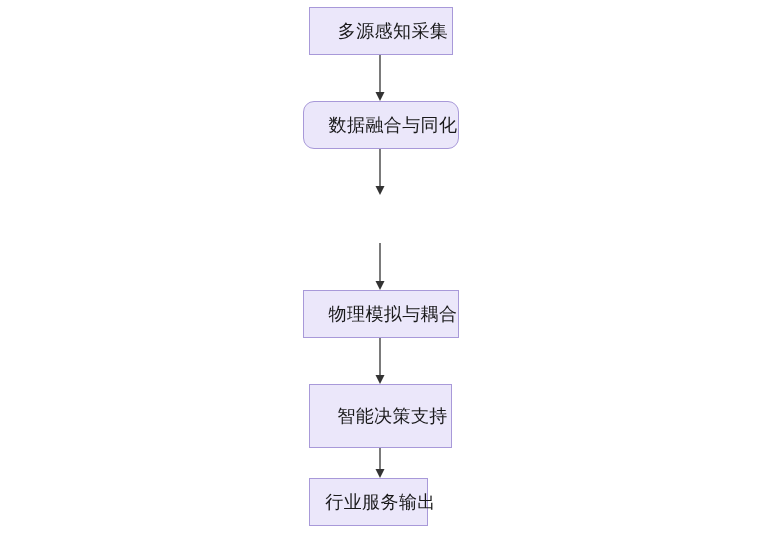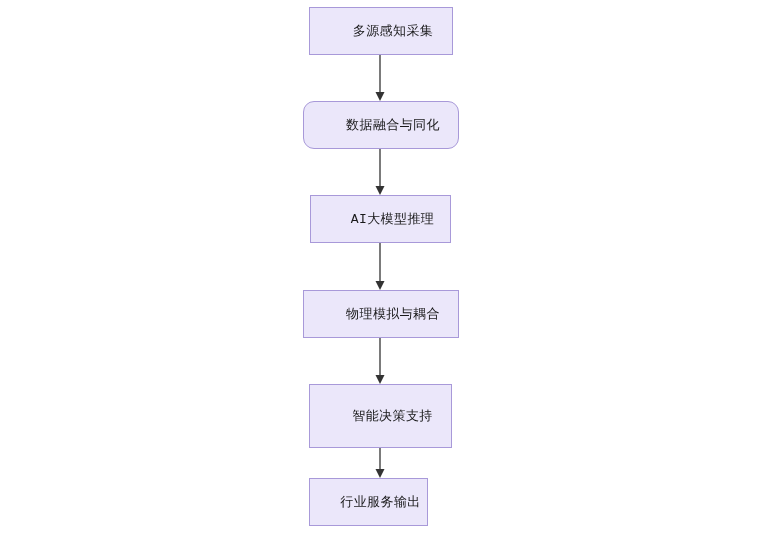--- a/index.html
+++ b/index.html
@@ -26,25 +26,25 @@
     box-sizing: border-box;
     background: #ebe7fa;
     border: 1.4px solid #a899d9;
     display: flex;
     align-items: center;
     justify-content: center;
   }
 
   .node-label {
     color: #19191a;
-    font-size: 13px;
+    font-size: 18px;
     line-height: 1;
     letter-spacing: 0.4px;
     white-space: nowrap;
-    font-family: Liberation Mono, monospace;
+    font-family: Liberation Serif, serif;
     margin-left: 24px;
   }
 
   .edge {
     position: absolute;
     overflow: visible;
   }
 
   .edge-line {
     stroke: #333333;
@@ -88,23 +88,20 @@
   </svg>
 
   <div class="node" style="left:309px; top:7px; width:144px; height:48px;">
     <span class="node-label">多源感知采集</span>
   </div>
 
   <div class="node" style="left:303px; top:101px; width:156px; height:48px;border-radius:11px;">
     <span class="node-label">数据融合与同化</span>
   </div>
 
-  <div class="node" style="left:310px; top:195px; width:141px; height:48px;">
-    <span class="node-label">AI大模型推理</span>
-  </div>
 
   <div class="node" style="left:303px; top:290px; width:156px; height:48px;">
     <span class="node-label">物理模拟与耦合</span>
   </div>
 
   <div class="node" style="left:309px; top:384px; width:143px; height:64px;">
     <span class="node-label">智能决策支持</span>
   </div>
 
   <div class="node" style="left:309px; top:478px; width:119px; height:48px;">

